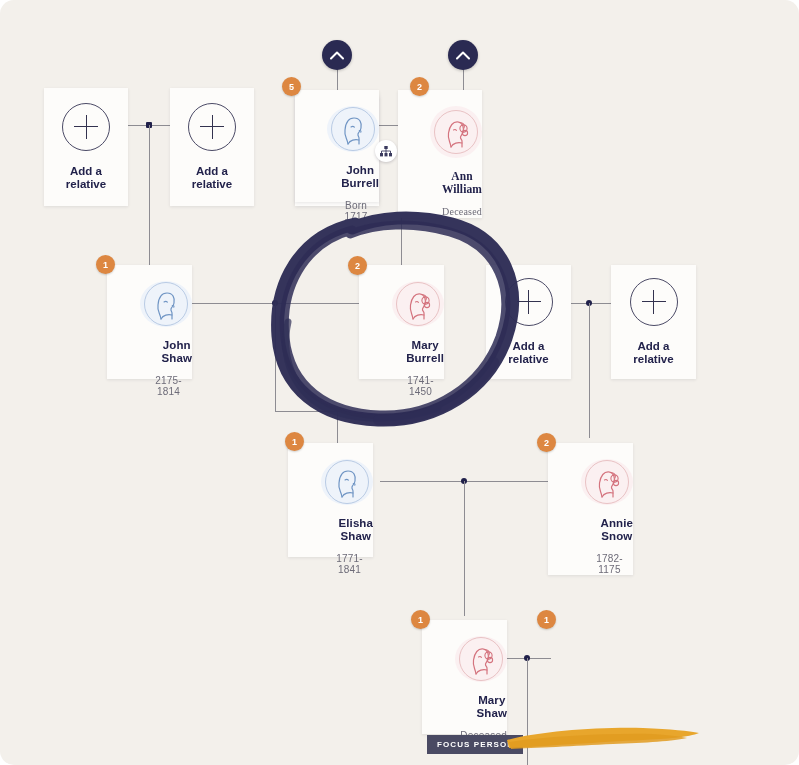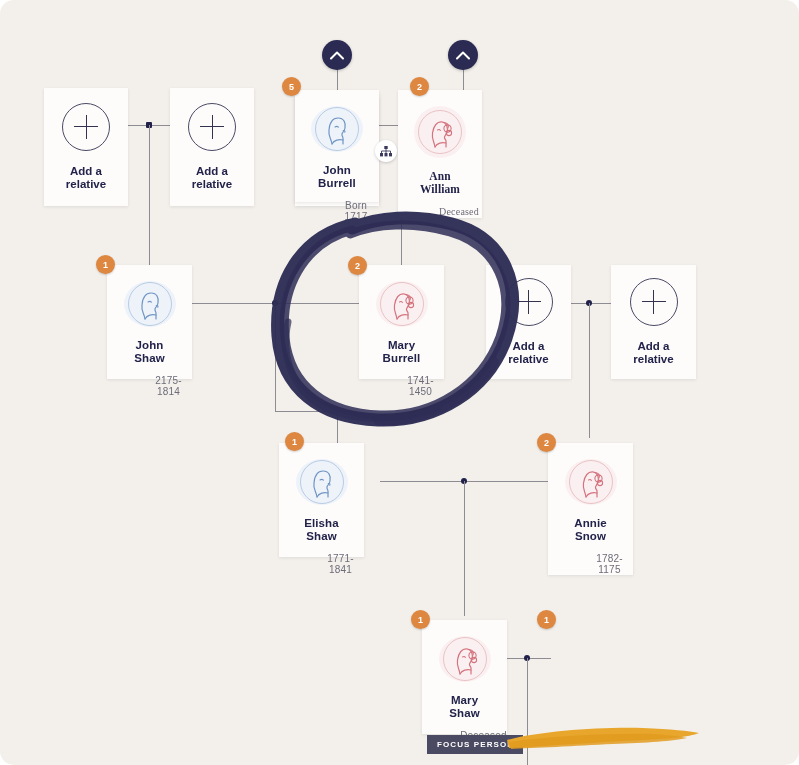--- a/index.html
+++ b/index.html
@@ -43,21 +43,21 @@
     border-radius: 50%;
   }
 
   
   .card {
     position: absolute;
     background: #fdfcfa;
     box-shadow: 0 1px 3px rgba(40,35,60,0.10);
     display: flex;
     flex-direction: column;
-    align-items: center;
+    align-items: flex-end;
     box-sizing: border-box;
   }
 
   .card-shadow-stack {
     position: absolute;
     background: #fdfcfa;
     box-shadow: 0 1px 4px rgba(40,35,60,0.13);
   }
 
   .avatar {
@@ -345,21 +345,21 @@
   </div>
 
   <div class="addcard" style="left:611px; top:265px; width:85px; height:114px;">
     <span class="plus-circle"></span>
     <div class="addcard-label">
       <span>Add a</span><br>
       <span>relative</span>
     </div>
   </div>
 
-  <div class="card" style="left:279px; top:443px; width:85px; height:114px;">
+  <div class="card" style="left:288px; top:443px; width:85px; height:114px;">
     <span class="avatar male">
       <svg width="46" height="46" viewBox="0 0 46 46">
         <circle cx="23" cy="23" r="21.5" fill="none" stroke="#b9cbe4" stroke-width="1"></circle>
         <path d="M18 38 C17 32 14 30 15 24 C15.5 18 18 12 24 12 C30 12 32 17 31 22 C30.5 25 28.5 26 28 28 C27.6 30 29 30.5 29 32 L29 38" fill="none" stroke="#7095c4" stroke-width="1.2" stroke-linecap="round" stroke-linejoin="round"></path>
         <path d="M21 21 C22.2 20.2 23.6 20.4 24.4 21.2" fill="none" stroke="#7095c4" stroke-width="1.1" stroke-linecap="round"></path>
         <path d="M29.2 24.5 C30.6 24.2 31.4 25.3 30.8 26.2" fill="none" stroke="#7095c4" stroke-width="1.1" stroke-linecap="round"></path>
         <path d="M18 38 C20 34 25 33 29 34" fill="none" stroke="#7095c4" stroke-width="1.1" stroke-linecap="round"></path>
       </svg>
     </span>
     <div class="person-name">

